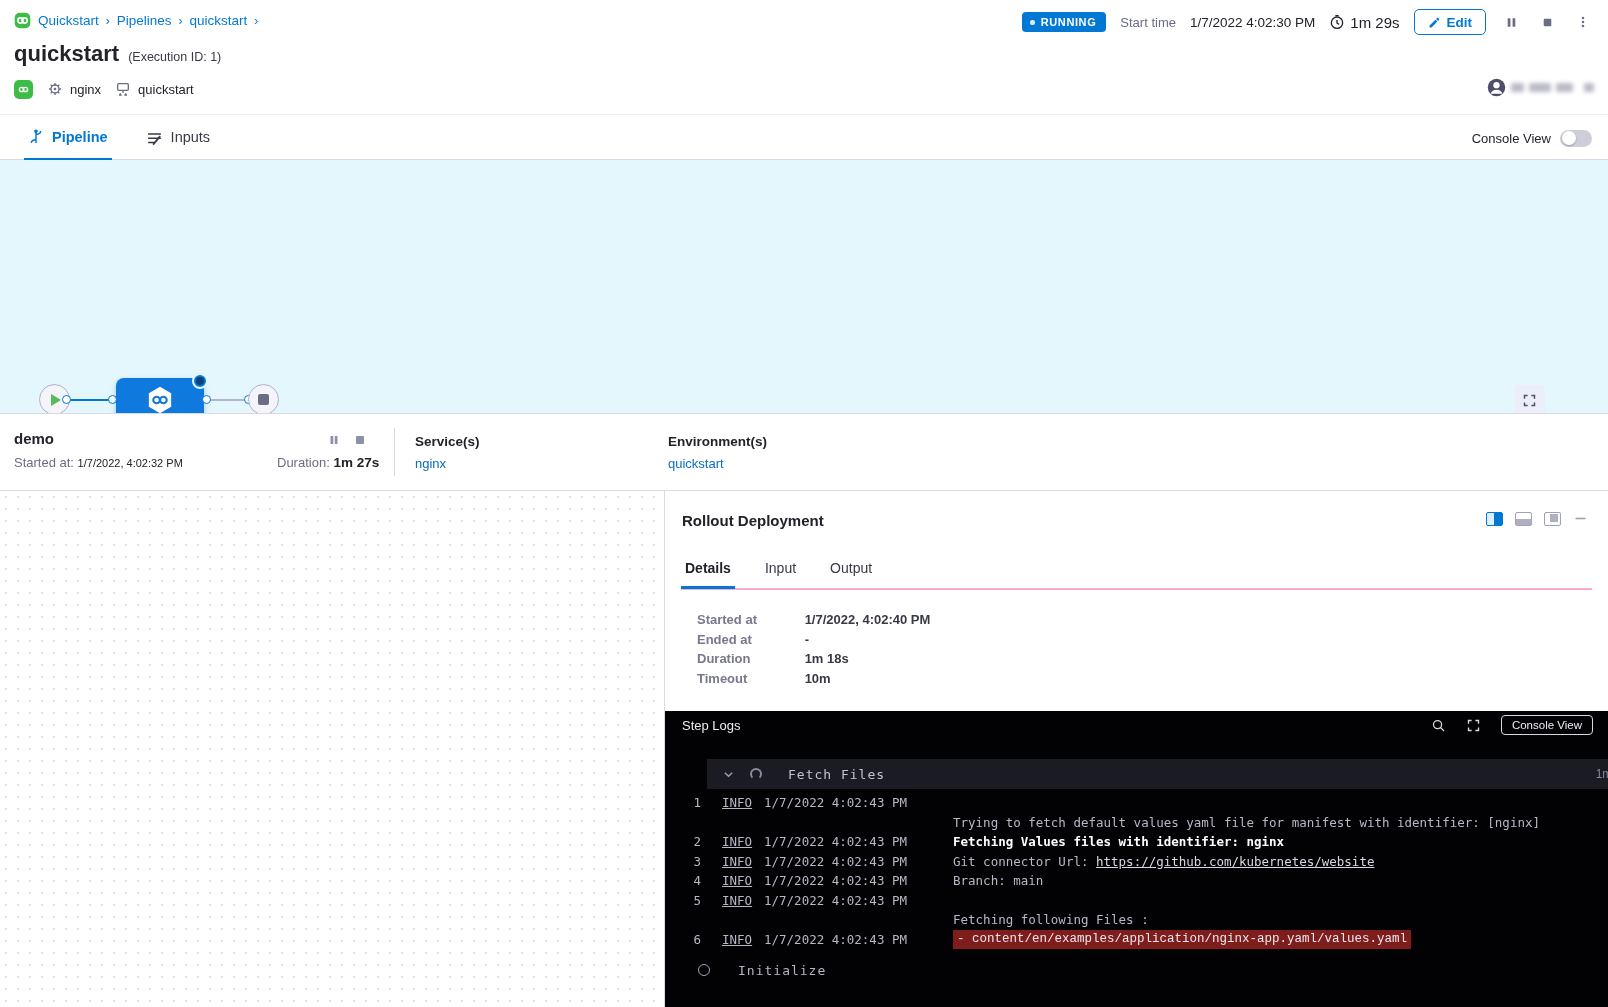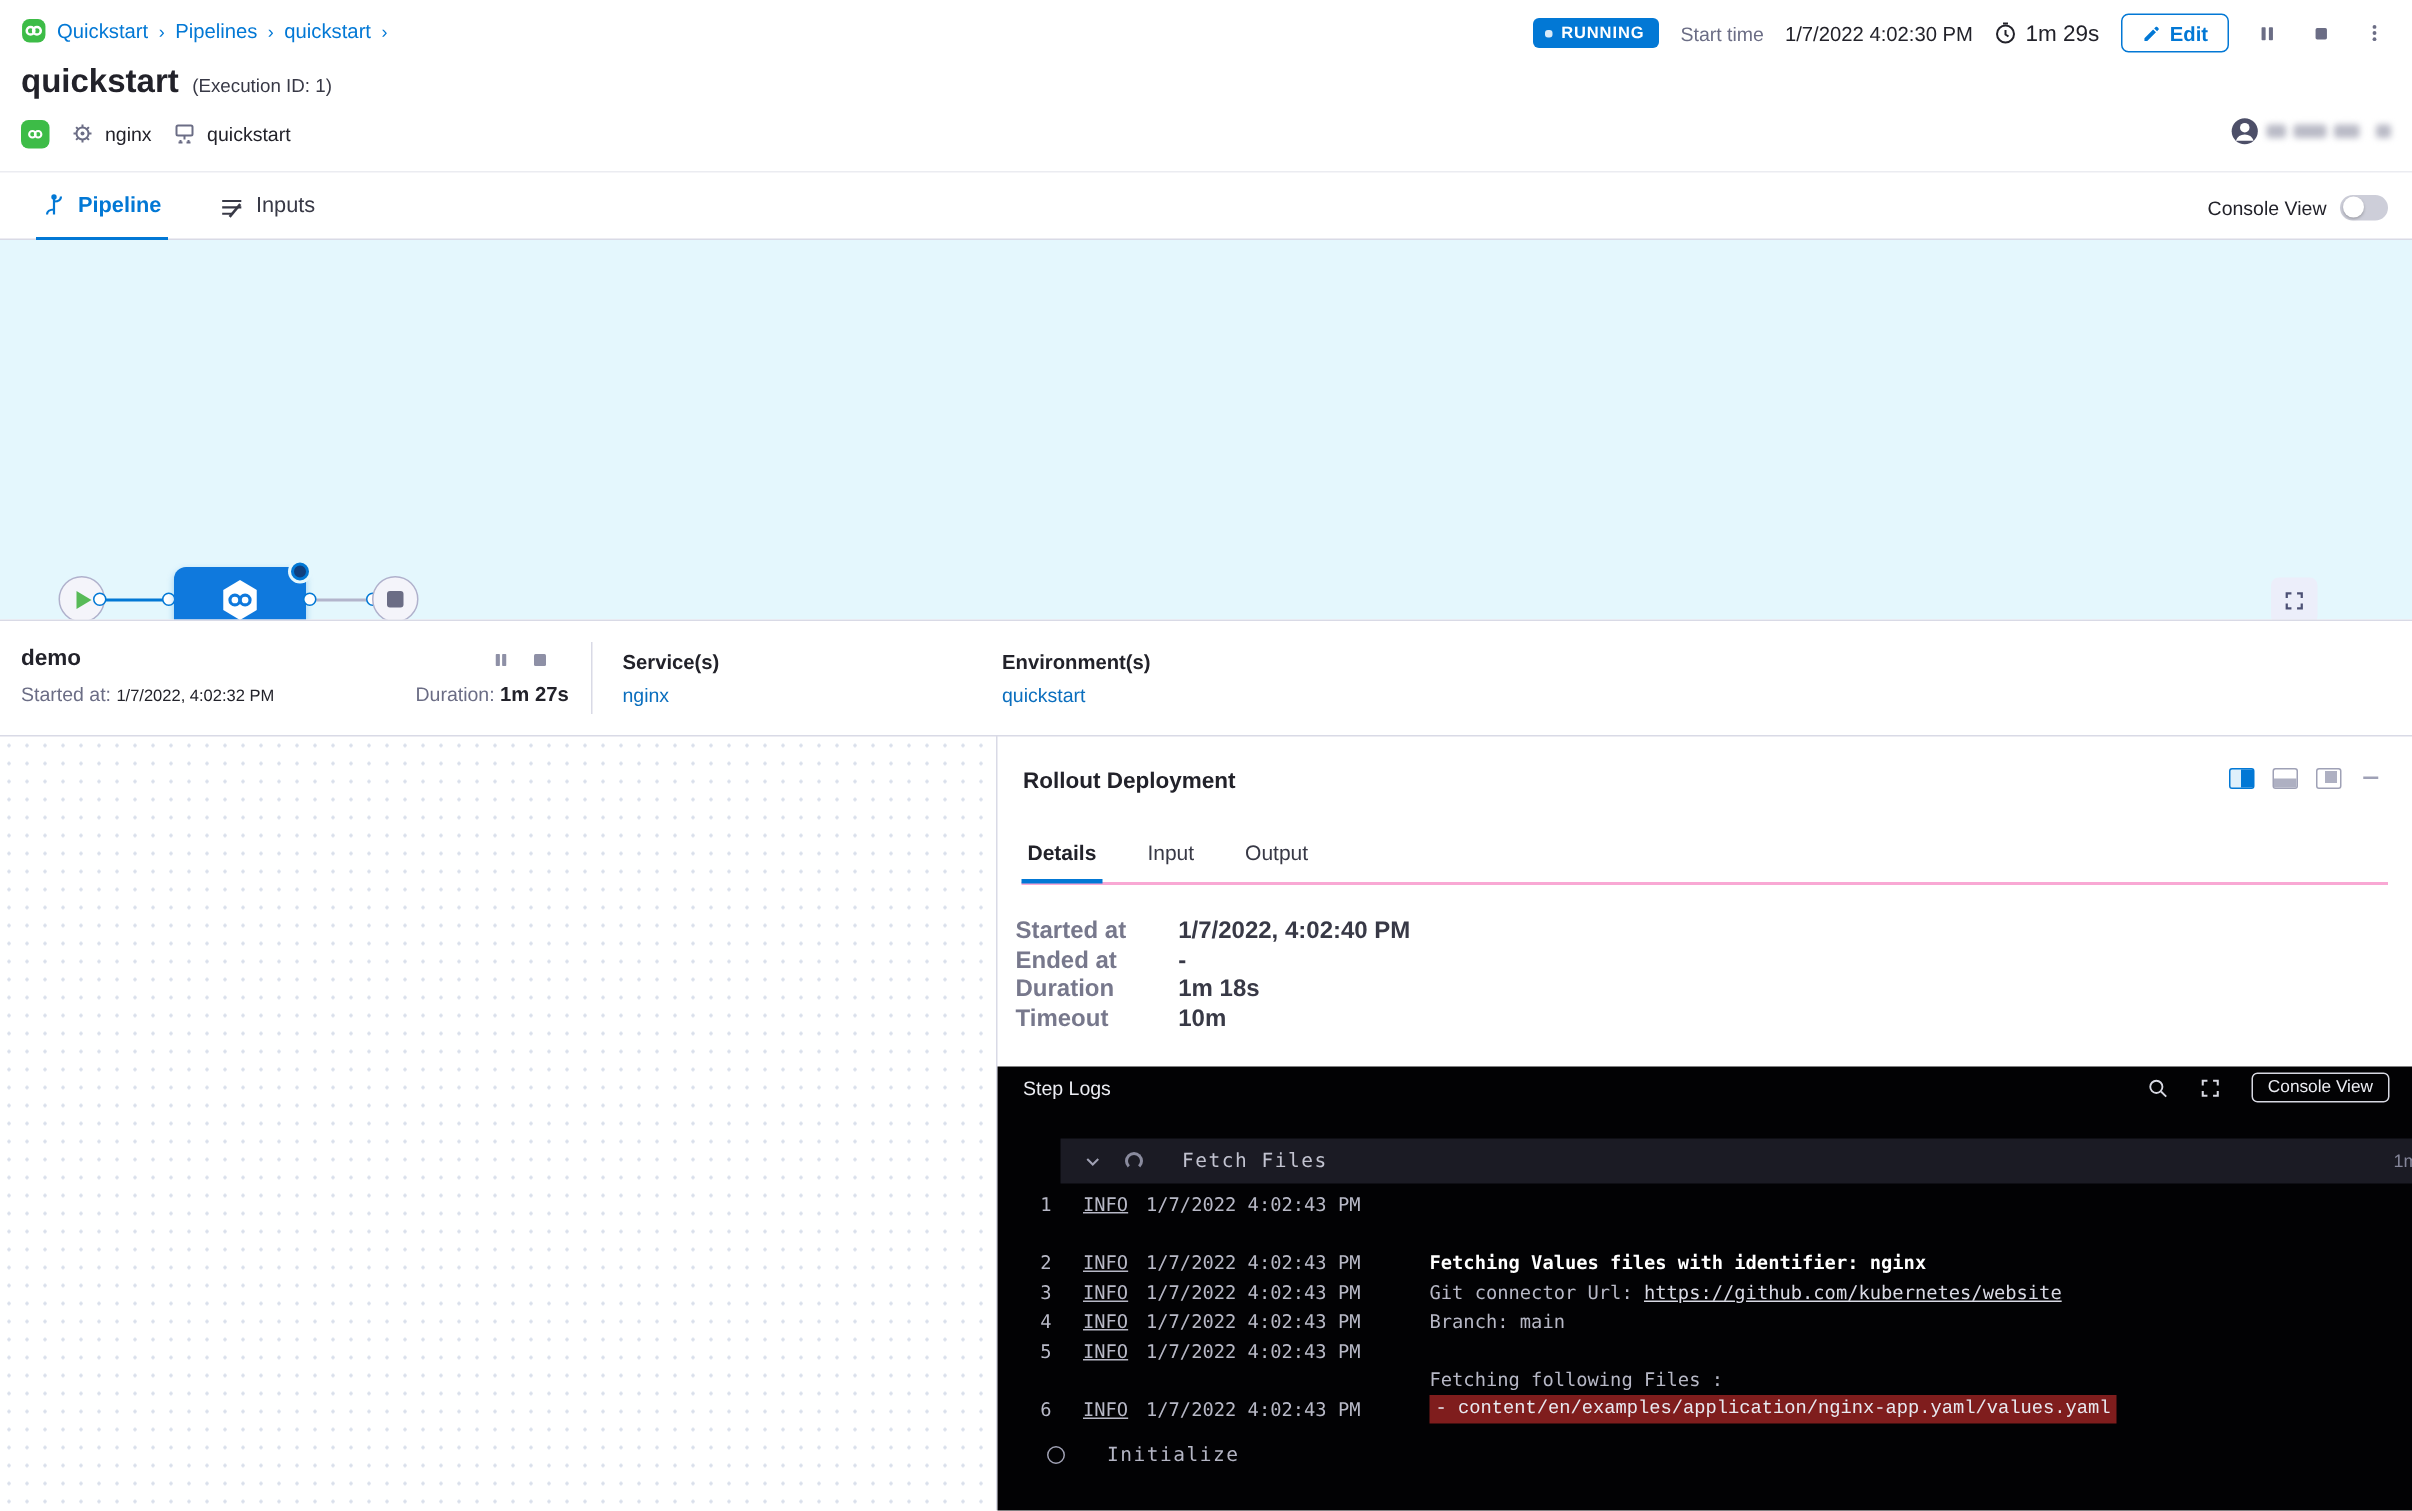--- a/index.html
+++ b/index.html
@@ -82,21 +82,21 @@
   .layout-ics { position:absolute; right:20px; top:20px; display:flex; align-items:center; gap:12px; }
   .lic { width:17px; height:14px; border:1.5px solid #9fa1b6; border-radius:2px; position:relative; cursor:pointer; background:#fff; }
   .lic.active { border-color:#0278d5; background:#dff0fb; }
   .lic.active::after { content:""; position:absolute; right:0; top:0; width:8px; height:100%; background:#0278d5; }
   .lic.h::after { content:""; position:absolute; left:0; bottom:0; width:100%; height:6px; background:#aeb0c2; }
   .lic.r::after { content:""; position:absolute; right:2px; top:1.5px; width:8px; height:8px; background:#aeb0c2; }
   .panel-tabs { position:absolute; left:16px; right:16px; top:66px; height:33px; border-bottom:2px solid #f9a8d4; display:flex; gap:26px; }
   .ptab { position:relative; font-size:14px; color:#383946; padding:3px 4px; cursor:pointer; }
   .ptab.active { font-weight:bold; color:#22222a; }
   .ptab.active::after { content:""; position:absolute; left:0; right:0; bottom:-1px; height:3px; background:#0278d5; }
-  .detail-row { position:absolute; left:12px; font-size:16px; }
+  .detail-row { position:absolute; left:32px; font-size:13px; }
   .detail-row .dl { display:inline-block; width:80px; color:#77788c; font-weight:bold; }
   .detail-row .dv { color:#383946; font-weight:bold; margin-left:24px; }
 
   
   .steplogs { position:absolute; left:0; top:220px; width:944px; height:297px; background:#020204; overflow:hidden; }
   .sl-header { position:absolute; left:0; top:0; width:100%; height:28px; display:flex; align-items:center; }
   .sl-title { margin-left:17px; font-size:13px; color:#ecedf3; }
   .sl-right { position:absolute; right:16px; top:0; height:28px; display:flex; align-items:center; gap:20px; }
   .sl-btn { border:1px solid #d7d8e2; color:#ecedf3; border-radius:4px; font-size:11.5px; padding:3px 10px; cursor:pointer; background:transparent; }
   .sl-section { position:absolute; left:0; top:48px; width:100%; height:30px; background:#1b1b24; display:flex; align-items:center; cursor:pointer;margin-left:42px; }
@@ -433,20 +433,21 @@
     <span class="ln-num">1</span>
     <span class="ln-level">INFO</span>
     <span class="ln-time">1/7/2022 4:02:43 PM</span>
     <span class="ln-msg"></span>
   </div>
 
   <div class="log-line">
     <span class="ln-num"></span>
     <span class="ln-level"></span>
     <span class="ln-time"></span>
+    <span class="ln-msg">Trying to fetch default values yaml file for manifest with identifier: [nginx]</span>
   </div>
 
   <div class="log-line">
     <span class="ln-num">2</span>
     <span class="ln-level">INFO</span>
     <span class="ln-time">1/7/2022 4:02:43 PM</span>
     <span class="ln-msg bold">Fetching Values files with identifier: nginx</span>
   </div>
 
   <div class="log-line">

